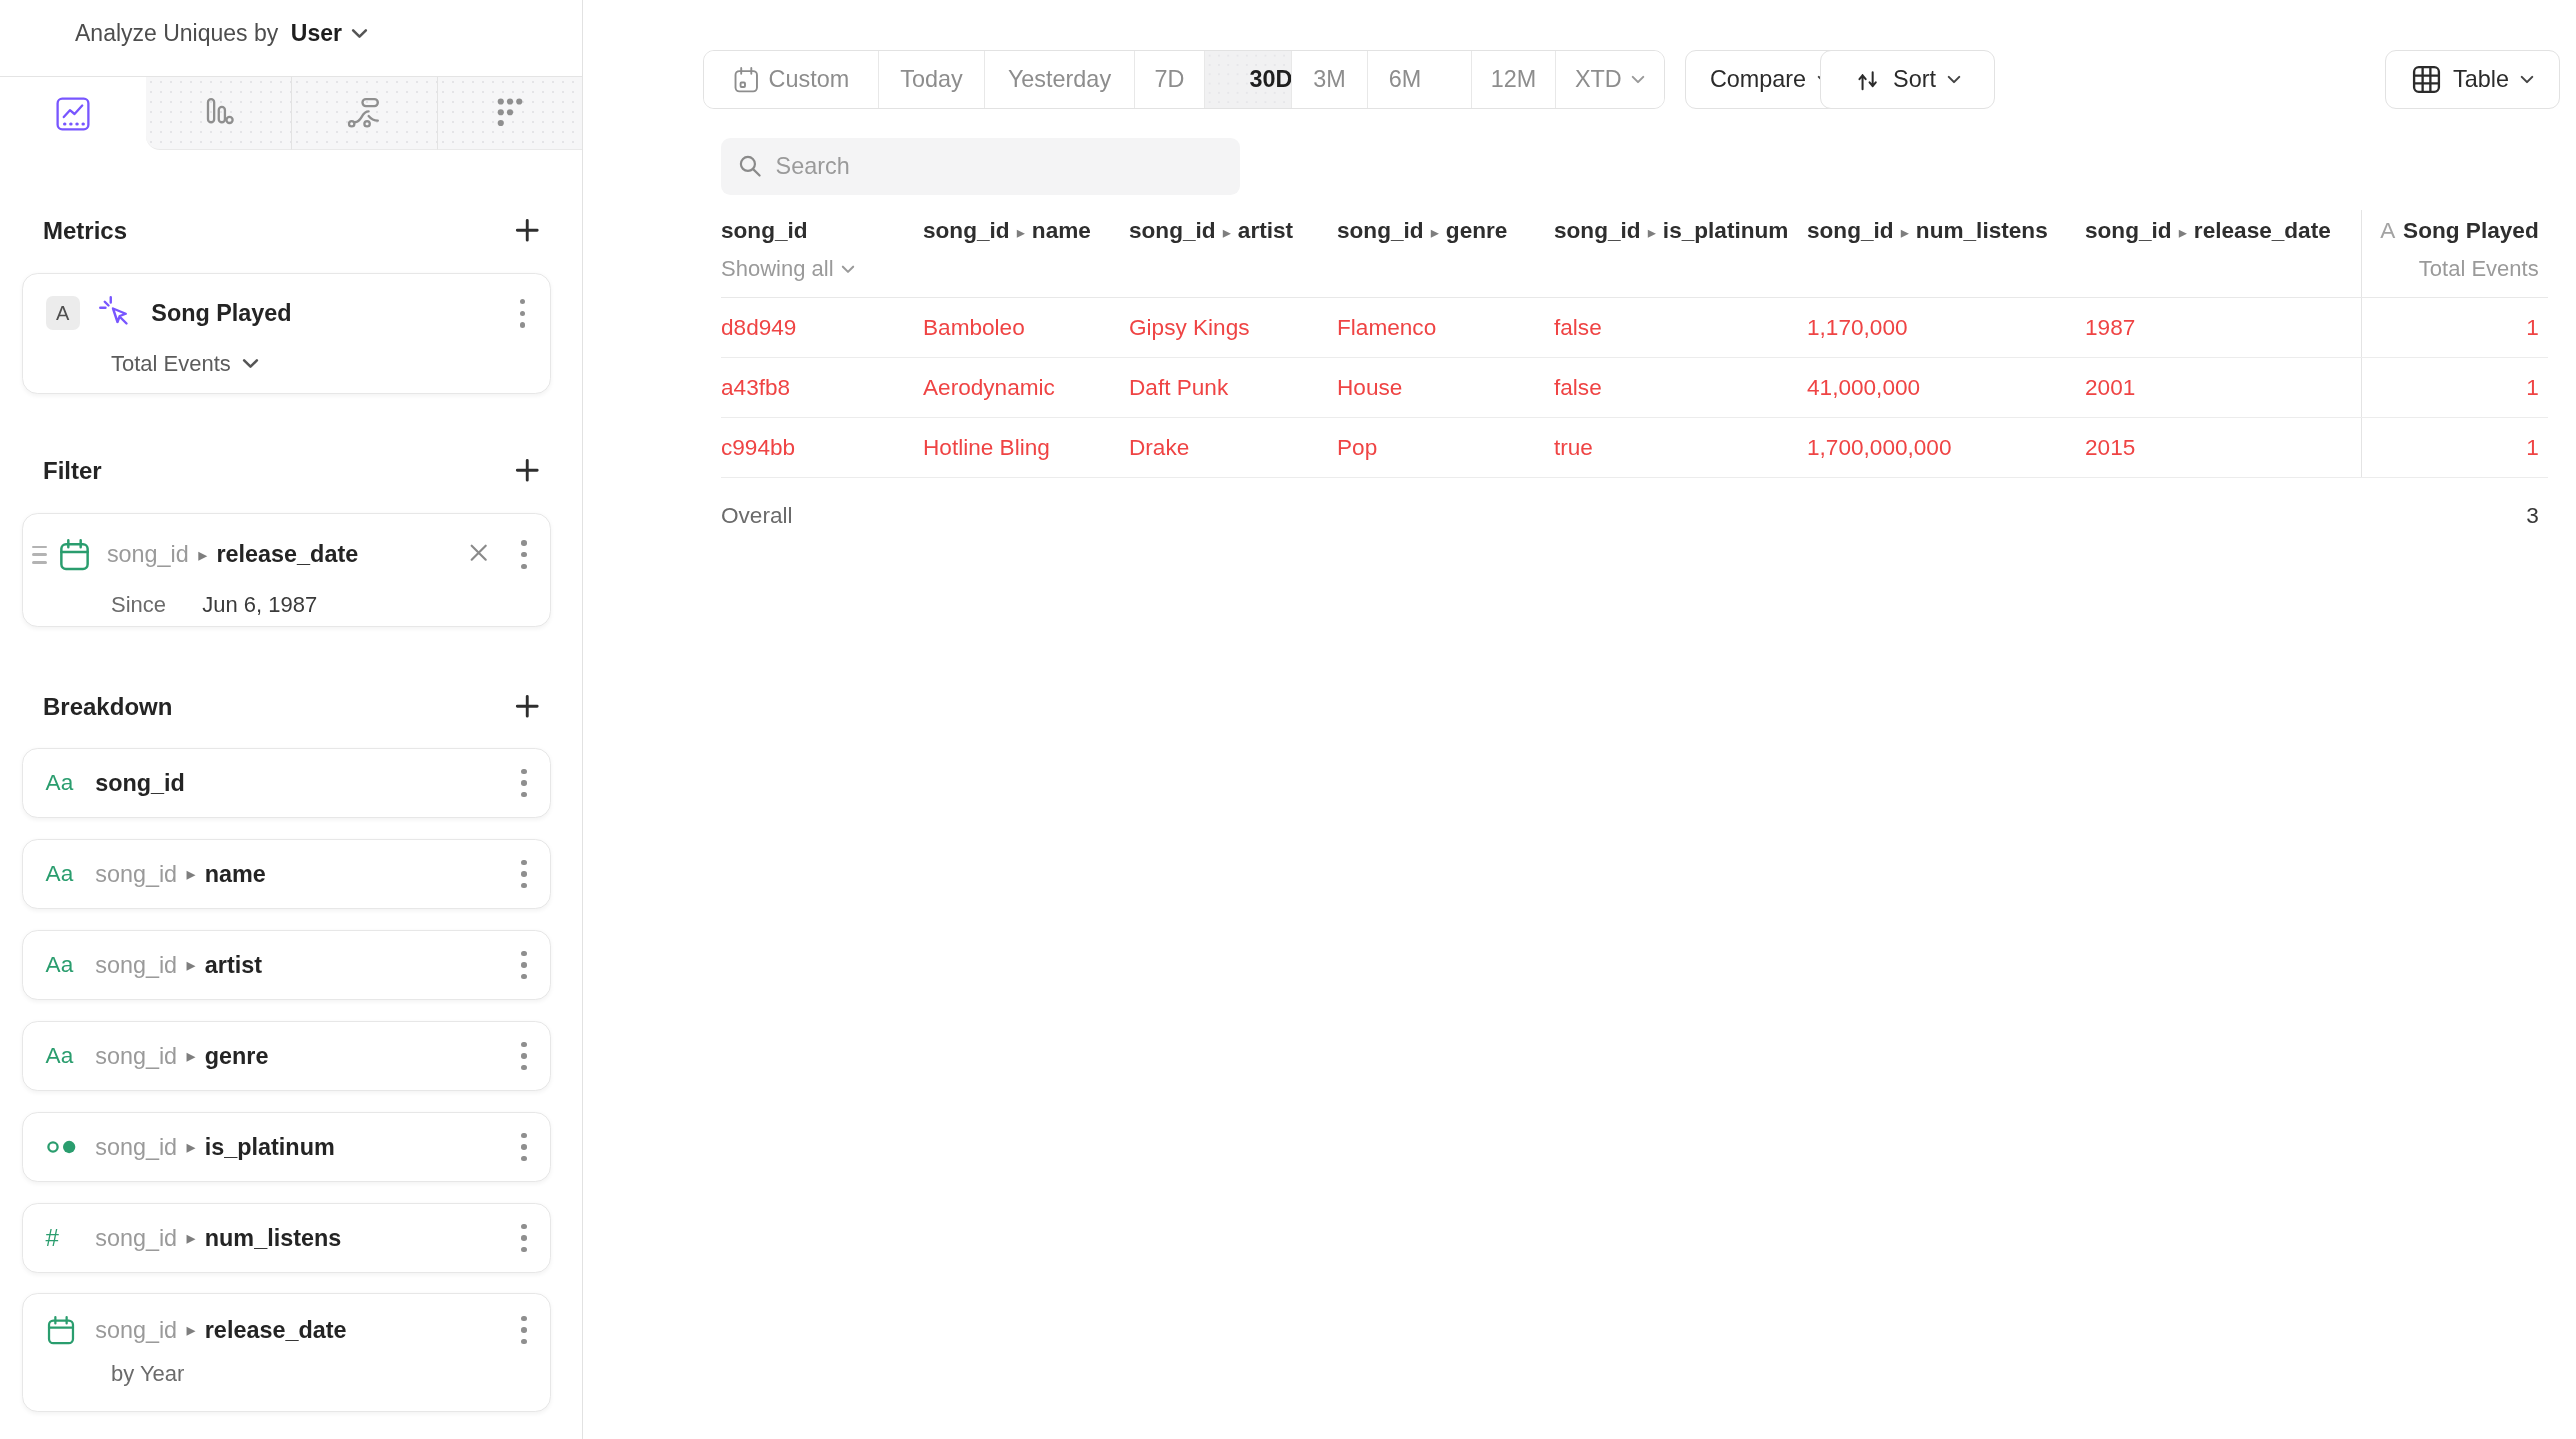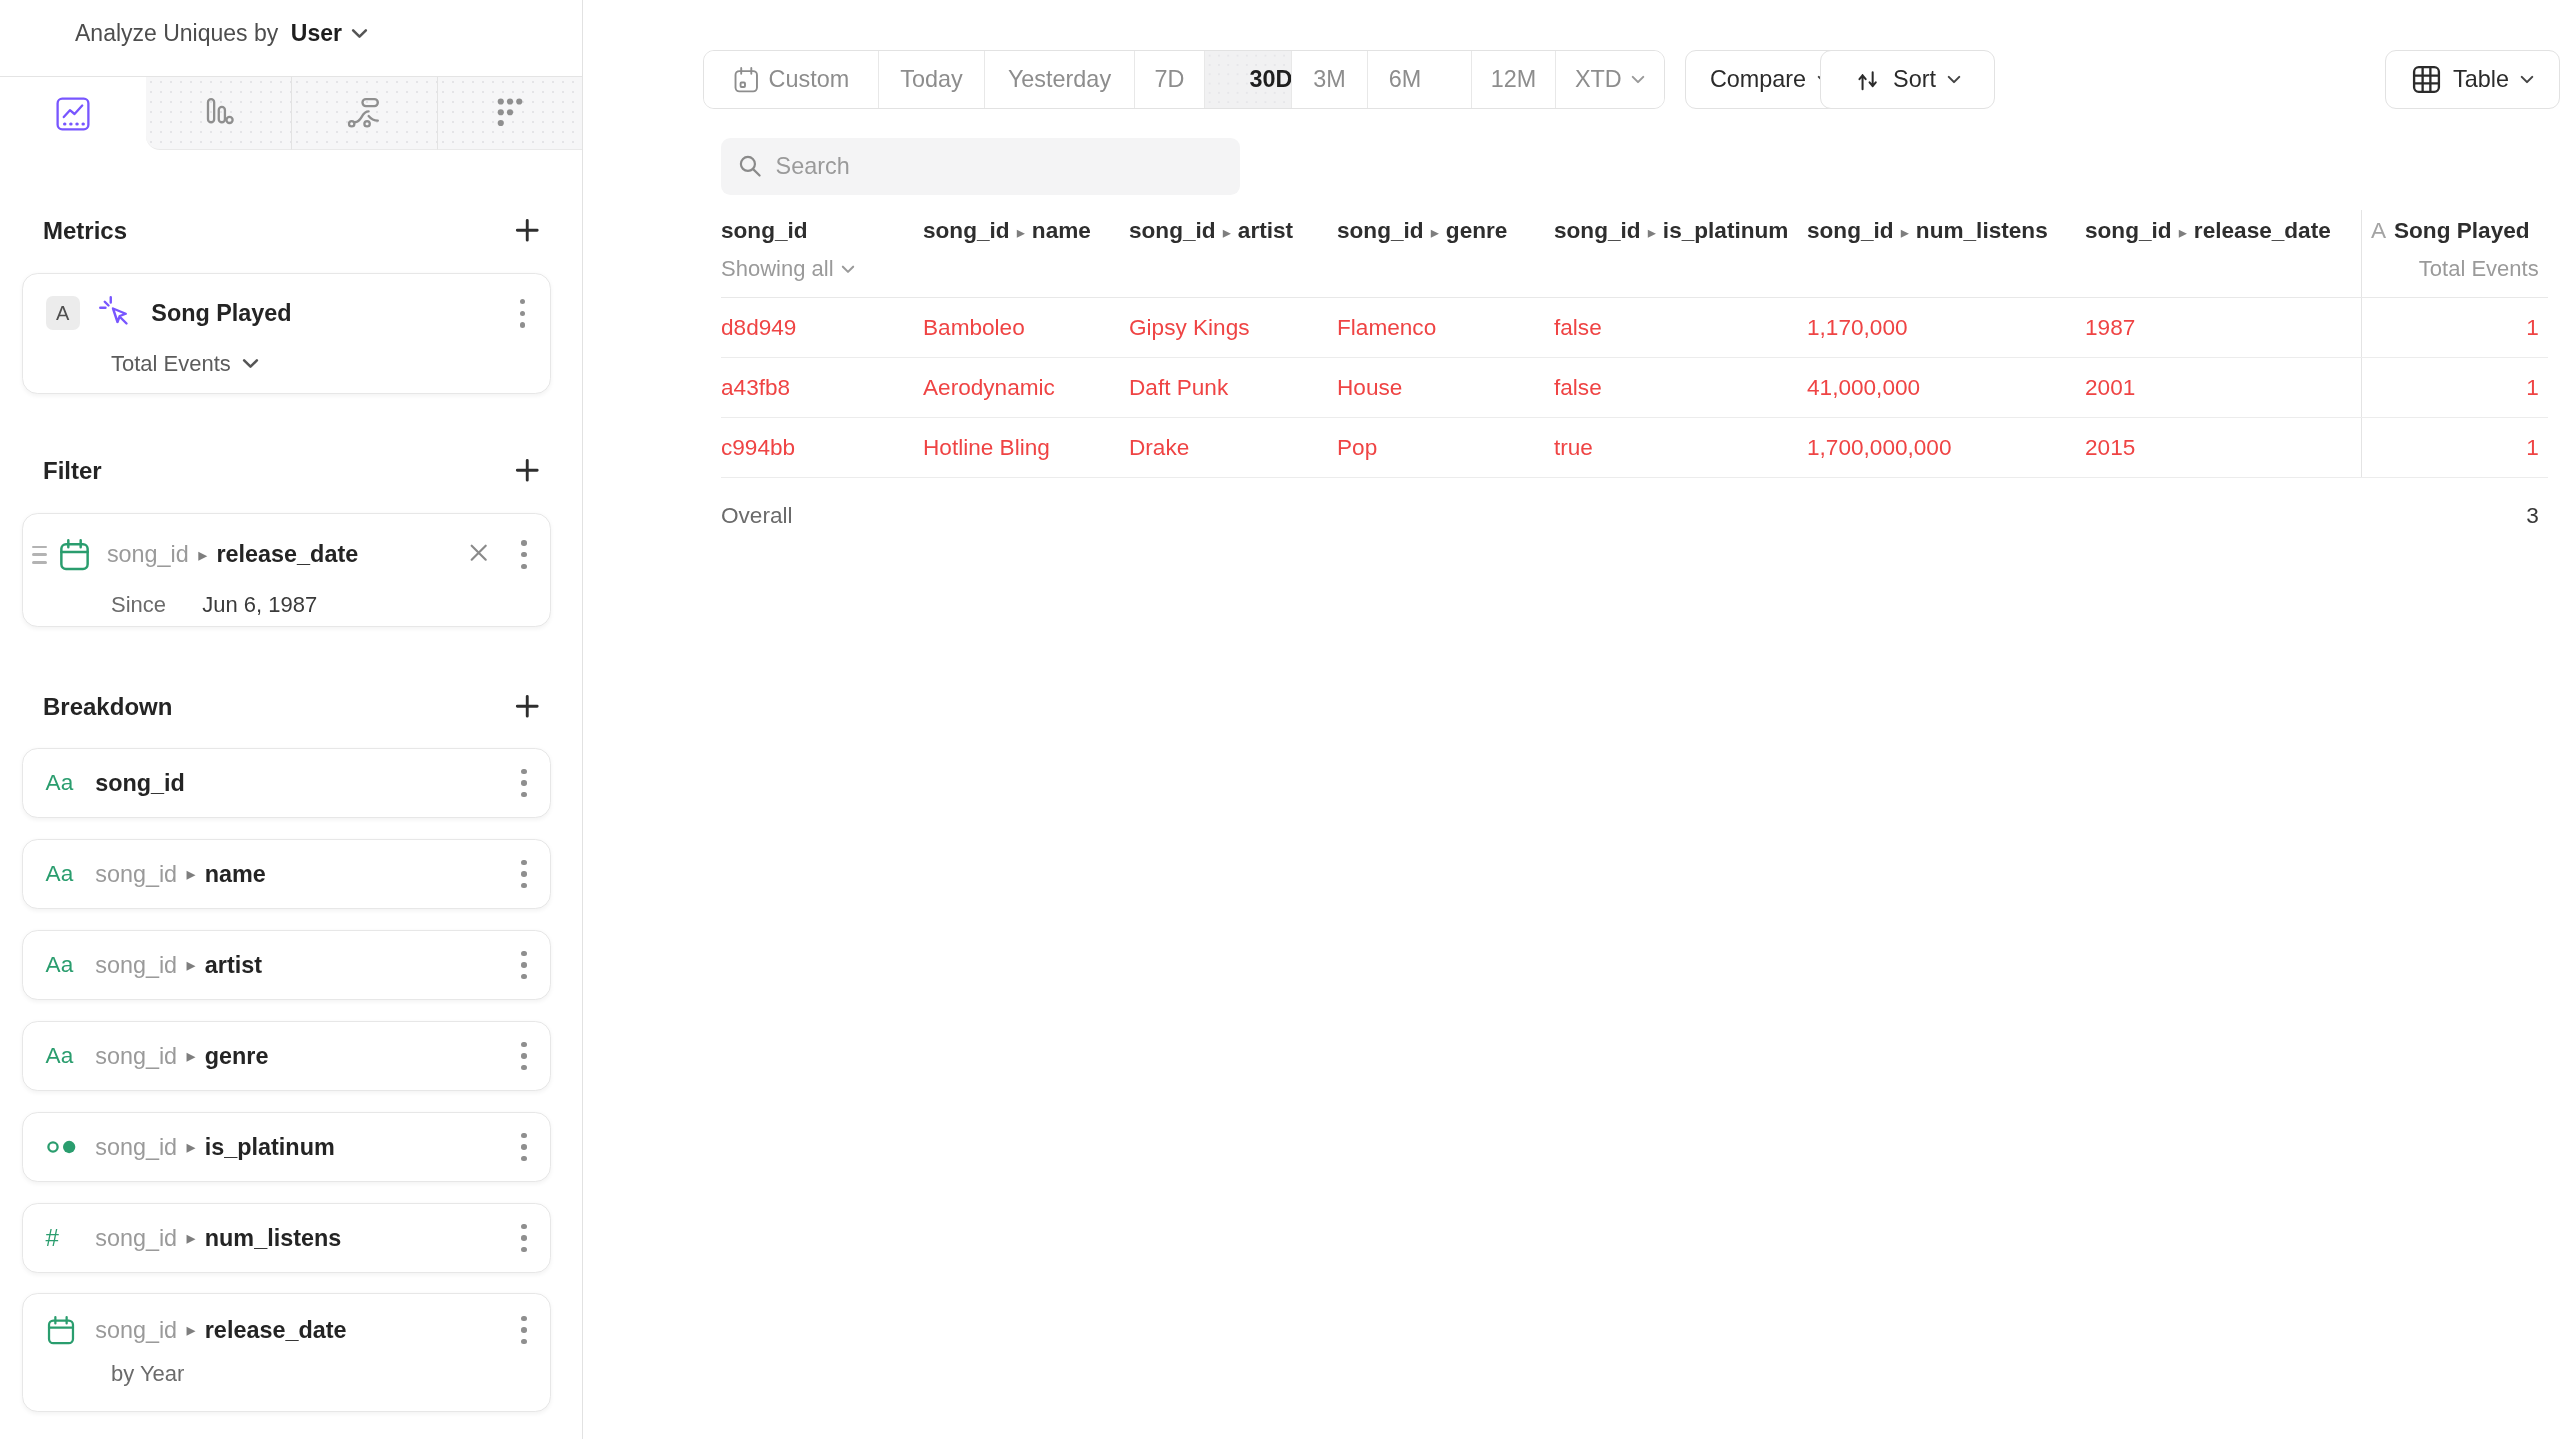--- a/index.html
+++ b/index.html
@@ -96,21 +96,21 @@
   .search input::placeholder { color:#9a9a9a; }
 
   .table { position:absolute; left:136px; top:210px; width:1827px; }
   .thead, .trow, .toverall { display:grid;
     grid-template-columns:202px 206px 208px 217px 253px 278px 276px 187px; }
   .thead { height:88px; border-bottom:0.8px solid #e8e8e8; align-items:start; }
   .hcell { font-size:22.6px; font-weight:bold; color:#2e2e2e; padding-top:7.8px; }
   .hcell .sep { font-size:16.4px; margin:0 7px; }
   .sub-line { margin-top:12.5px; font-size:22px; font-weight:normal; color:#9a9a9a; display:flex; align-items:center; gap:7.8px; cursor:pointer; }
   .sub-line .chev { width:14px; height:8.6px; stroke:#9a9a9a; }
-  .mh { height:100%; border-left:0.8px solid #e4e4e4; text-align:center; padding-right:9.3px; }
+  .mh { height:100%; border-left:0.8px solid #e4e4e4; text-align:right; padding-right:9.3px; }
   .mh .a { color:#a3a3a3; font-weight:normal; margin-right:7.8px; }
   .mh .sub-line { justify-content:flex-end; cursor:default; }
   .trow { height:60px; align-items:center; border-bottom:0.8px solid #ececec; font-size:22.6px; color:#ef4444; }
   .mc { height:100%; border-left:0.8px solid #e4e4e4; display:flex; align-items:center; justify-content:flex-end; padding-right:9.3px; }
   .toverall { height:76px; align-items:center; font-size:22.6px; }
   .toverall .olabel { color:#6b6b6b; }
   .toverall .oval { text-align:right; padding-right:9.3px; color:#383838; }
 </style>
 </head>
 <body>

